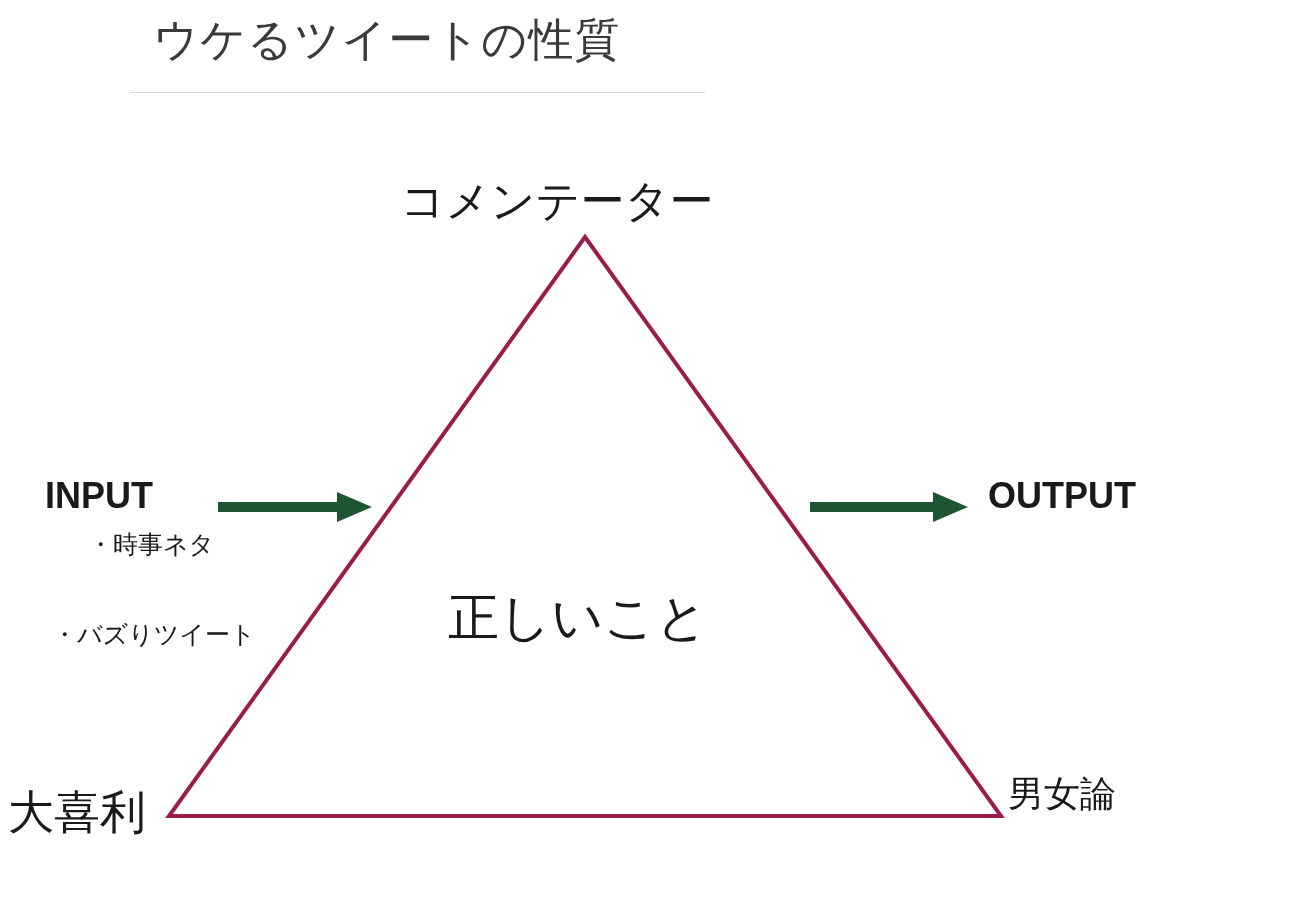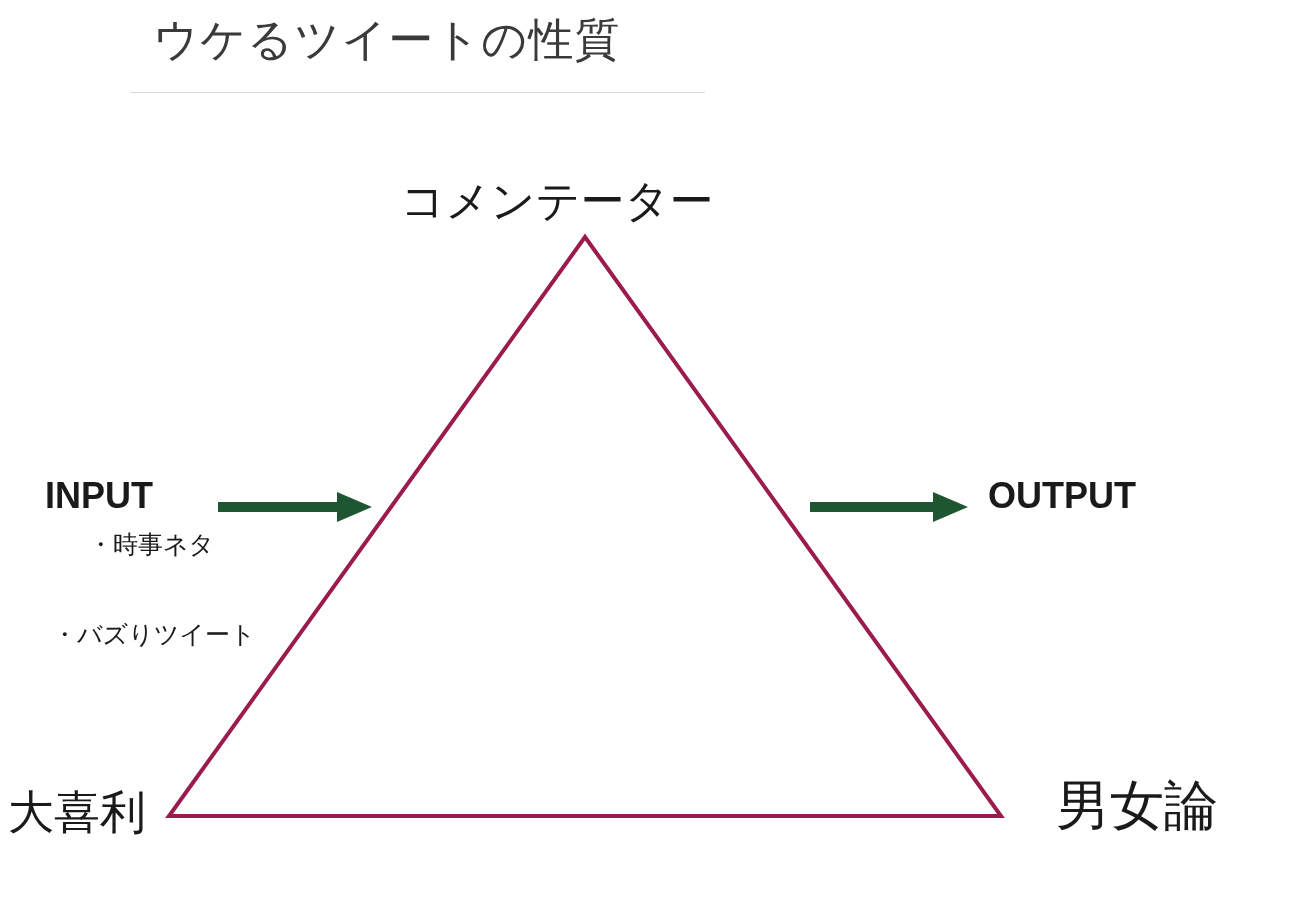--- a/index.html
+++ b/index.html
@@ -45,21 +45,21 @@
   .arrow {
     fill: var(--arrow, #1e5631);
   }
   .label { position: absolute; white-space: nowrap; }
   .apex-label {
     left: 557px; top: 172px;
     transform: translateX(-50%);
     font-size: 44px;
   }
   .bl-label { left: 8px; top: 770px; font-size: 46px; margin-top: 12px; }
-  .br-label { left: 1056px; top: 770px; font-size: 54px; }
+  .br-label { left: 1008px; top: 770px; font-size: 36px; }
   .inner-line {
     left: 578px;
     transform: translateX(-50%);
     font-size: 51px;
   }
   .inner-1 { top: 474px; }
   .inner-2 { top: 584px; }
   .inner-3 { top: 687px; }
   .io-label { font-weight: bold; font-size: 36px; }
   .input-label  { left: 45px;  top: 475px; }
@@ -80,20 +80,21 @@
   <svg class="diagram-svg" viewBox="0 0 1299 919" aria-hidden="true">
     <polygon class="triangle-outline" points="585,237 1001,816 169,816"></polygon>
     <polygon class="arrow" points="218,502 337,502 337,492 372,507 337,522 337,512 218,512"></polygon>
     <polygon class="arrow" points="810,502 933,502 933,492 968,507 933,522 933,512 810,512"></polygon>
   </svg>
 
   <div class="label apex-label">コメンテーター</div>
   <div class="label bl-label">大喜利</div>
   <div class="label br-label">男女論</div>
 
+  <div class="label inner-line inner-2">正しいこと</div>
 
   <div class="label io-label input-label">INPUT</div>
   <div class="label io-item input-item-1">・時事ネタ</div>
   <div class="label io-item input-item-2">・バズりツイート</div>
 
   <div class="label io-label output-label">OUTPUT</div>
 
 </div>
 
 </body></html>

